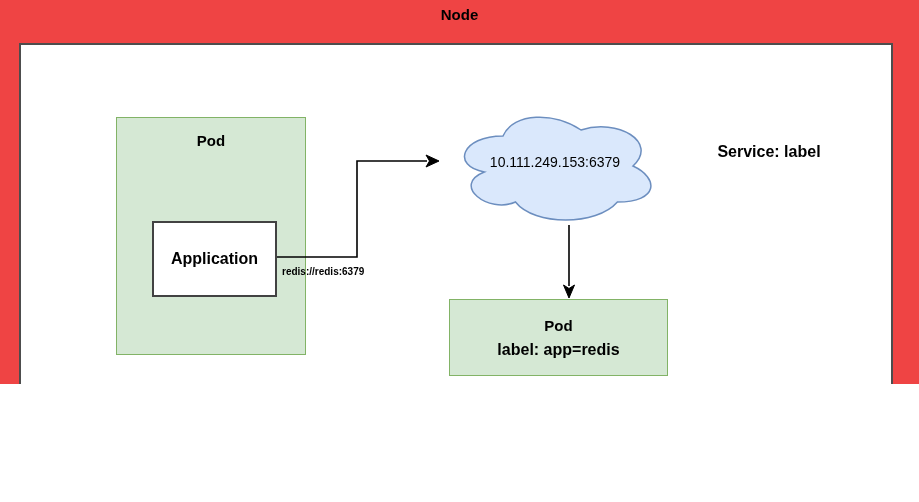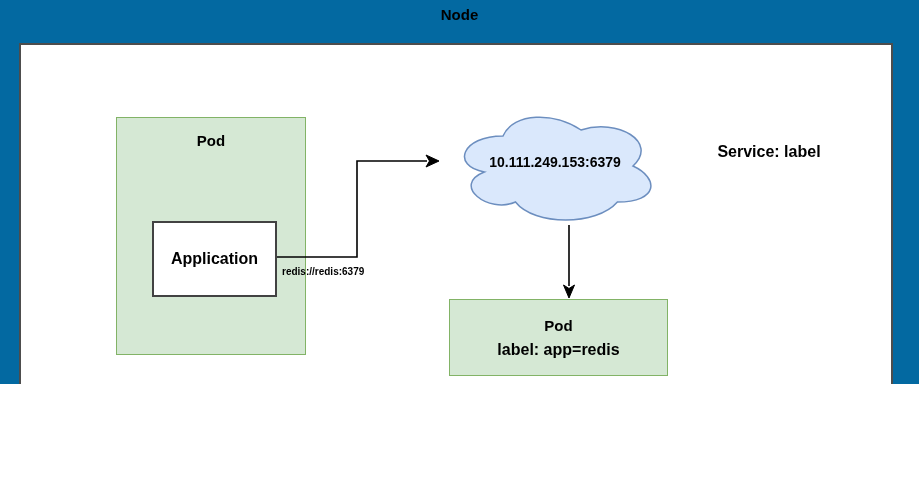--- a/index.html
+++ b/index.html
@@ -11,21 +11,21 @@
     --app-border: #424242;
     --arrow-color: #000000;
     --text-color: #000000;
   }
   * { margin: 0; padding: 0; box-sizing: border-box; }
   html, body { background: #ffffff; }
   .canvas {
     position: relative;
     width: 919px;
     height: 384px;
-    background: #0369a1;
+    background: #ef4444;
     font-family: "Liberation Sans", sans-serif;
     color: var(--text-color);
     overflow: hidden;
     padding-left: 13px;
   }
   .diagram-title {
     position: absolute;
     top: 6px;
     left: 0;
     width: 919px;
@@ -95,21 +95,21 @@
   .cloud-label {
     position: absolute;
     left: 451px;
     top: 106px;
     width: 208px;
     height: 112px;
     display: flex;
     align-items: center;
     justify-content: center;
     font-size: 14px;
-    font-weight: bold;
+    font-weight: normal;
     text-align: left;
   }
   .connection-label {
     position: absolute;
     left: 282px;
     top: 266px;
     font-size: 10px;
     font-weight: bold;
     white-space: nowrap;
   }

